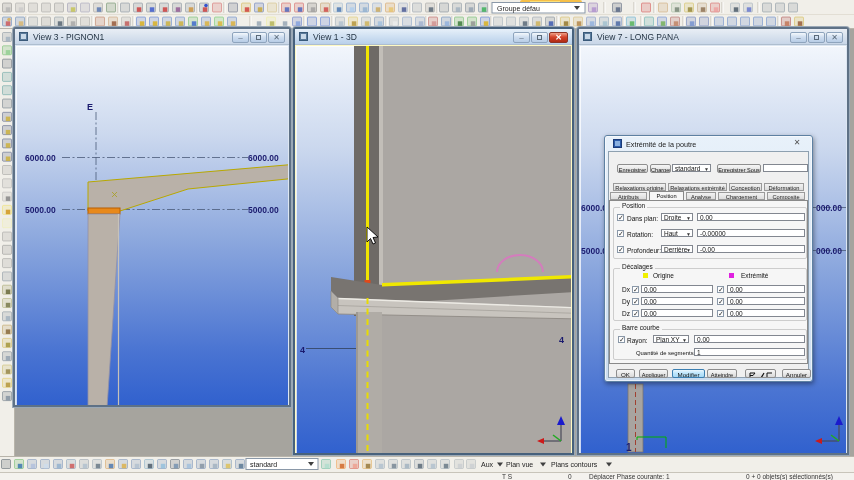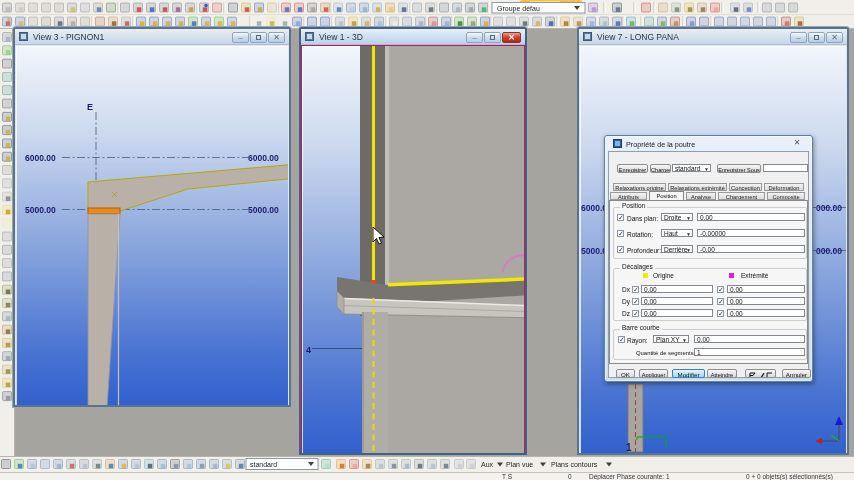--- a/index.html
+++ b/index.html
@@ -476,21 +476,21 @@
         <line x1="102.5" y1="168" x2="102.5" y2="407" stroke="#c6c2ba" stroke-width="1.2"></line>
         <text x="71" y="404" font-size="9" font-weight="bold" fill="#1a1a6e">E</text>
         <line x1="265" y1="395" x2="265" y2="378" stroke="#4a4a5a" stroke-width="1.2"></line>
         <path d="M261 379 L269 379 L265 370 Z" fill="#1a1acc"></path>
         <line x1="265" y1="395" x2="247" y2="395" stroke="#4a4a5a" stroke-width="1.2"></line>
         <path d="M248 392 L248 398 L241 395 Z" fill="#cc1a1a"></path>
         <line x1="265" y1="395" x2="257" y2="389" stroke="#22aa22" stroke-width="1.5"></line>
       </svg>
     </div>
   </div>
-<div style="position:absolute;left:299px;top:27px;width:228px;height:428px;border:2px solid #47617c;border-radius:3px 3px 0 0;background:#be185d;box-shadow:0 0 0 1px #9aa8b6">
+<div style="position:absolute;left:293px;top:27px;width:281px;height:428px;border:2px solid #47617c;border-radius:3px 3px 0 0;background:#fef9c3;box-shadow:0 0 0 1px #9aa8b6">
     <div style="position:absolute;left:0;top:0;right:0;height:16px;background:linear-gradient(180deg,#e7f0f9,#cfe0f2 50%,#b9d0ea);border-bottom:1px solid #aebecf">
       <div style="position:absolute;left:4px;top:3px;width:9px;height:9px;background:#5a7a9a;border:1px solid #3a5a7a">
         <div style="width:5px;height:5px;margin:1px;background:#c8d8e8"></div>
       </div>
       <div style="position:absolute;left:18px;top:2.5px;font-size:8.5px;color:#253545;white-space:nowrap">View 1 - 3D</div>
       <div style="position:absolute;right:4px;top:3px;display:flex;gap:1px">
         <div style="width:17px;height:11px;border:1px solid #8ea4bd;border-radius:2px;background:linear-gradient(180deg,#f4f8fc,#cfdef0 45%,#b8cde6);color:#5a6a7a;font-size:8px;line-height:9px;text-align:center;">–</div>
         <div style="width:17px;height:11px;border:1px solid #8ea4bd;border-radius:2px;background:linear-gradient(180deg,#f4f8fc,#cfdef0 45%,#b8cde6);color:#5a6a7a;font-size:8px;line-height:9px;text-align:center;"><span style="display:inline-block;width:5px;height:5px;border:1px solid #5a6a7a;margin-top:2px"></span></div>
         <div style="width:19px;height:11px;border:1px solid #8c3326;border-radius:2px;background:linear-gradient(180deg,#f0a088,#d4442c 45%,#b02a14);color:#fff;font-size:8px;line-height:10px;text-align:center;font-weight:bold">✕</div>
       </div>
@@ -557,21 +557,21 @@
         <path d="M242 392 L242 398 L235 395 Z" fill="#cc1a1a"></path>
         <line x1="259" y1="395" x2="251" y2="389" stroke="#22aa22" stroke-width="1.5"></line>
       </svg>
     </div>
   </div>
 <div style="position:absolute;left:604px;top:135px;width:209px;height:247px;background:linear-gradient(180deg,#e8f1fa,#cadcef);border:1px solid #5d80a2;border-radius:3px;box-shadow:1px 2px 5px rgba(0,0,0,0.4),inset 0 0 0 1px rgba(255,255,255,0.6);z-index:20">
     <div style="position:absolute;left:3px;top:15px;right:3px;bottom:3px;background:#f0f0f0;border:1px solid #8ea0b0"></div>
     <div style="position:absolute;left:8px;top:3px;width:9px;height:9px;background:#2a5aa8;border:1px solid #1a3a78">
       <div style="width:5px;height:5px;margin:1px;background:#8ab0e0"></div>
     </div>
-    <div style="position:absolute;left:21px;top:3.5px;font-size:7.2px;color:#1a1a1a;white-space:nowrap">Propriété de la poutre</div>
+    <div style="position:absolute;left:21px;top:3.5px;font-size:7.2px;color:#1a1a1a;white-space:nowrap">Extrémité de la poutre</div>
     <div style="position:absolute;right:8px;top:2px;width:14px;height:10px;text-align:center;font-size:8px;color:#555;line-height:10px">✕</div>
     <div style="border:1px solid #8e8e8e;border-radius:2px;background:linear-gradient(180deg,#f6f6f6,#eaeaea 45%,#d9d9d9);font-size:6.2px;color:#111;text-align:center;position:absolute;white-space:nowrap;overflow:hidden;left:12px;top:28px;width:31px;height:9px;line-height:9px;"><span style="font-size:5.6px">Enregistrer</span></div>
     <div style="border:1px solid #8e8e8e;border-radius:2px;background:linear-gradient(180deg,#f6f6f6,#eaeaea 45%,#d9d9d9);font-size:6.2px;color:#111;text-align:center;position:absolute;white-space:nowrap;overflow:hidden;left:45px;top:28px;width:21px;height:9px;line-height:9px;"><span style="font-size:5.6px">Charger</span></div>
     <div style="position:absolute;background:#fff;border:1px solid #828790;font-size:6.5px;color:#111;padding-left:2px;left:67px;top:28px;width:39px;height:8px;line-height:8px">standard<span style="position:absolute;right:1px;top:0px;font-size:5px;color:#333">▼</span></div>
     <div style="border:1px solid #8e8e8e;border-radius:2px;background:linear-gradient(180deg,#f6f6f6,#eaeaea 45%,#d9d9d9);font-size:6.2px;color:#111;text-align:center;position:absolute;white-space:nowrap;overflow:hidden;left:112px;top:28px;width:44px;height:9px;line-height:9px;"><span style="font-size:5.6px">Enregistrer Sous</span></div>
     <div style="position:absolute;background:#fff;border:1px solid #828790;font-size:6.5px;color:#111;padding-left:2px;left:158px;top:28px;width:45px;height:8px;line-height:8px"></div>
     <div style="background:linear-gradient(180deg,#f2f2f2,#dcdcdc);border:1px solid #9a9a9a;position:absolute;left:8px;top:47px;width:53px;height:8px;font-size:5.7px;line-height:8px;text-align:center;color:#222;white-space:nowrap;overflow:hidden">Relaxations origine</div>
     <div style="background:linear-gradient(180deg,#f2f2f2,#dcdcdc);border:1px solid #9a9a9a;position:absolute;left:63px;top:47px;width:59px;height:8px;font-size:5.7px;line-height:8px;text-align:center;color:#222;white-space:nowrap;overflow:hidden">Relaxations extrémité</div>
     <div style="background:linear-gradient(180deg,#f2f2f2,#dcdcdc);border:1px solid #9a9a9a;position:absolute;left:124px;top:47px;width:33px;height:8px;font-size:5.7px;line-height:8px;text-align:center;color:#222;white-space:nowrap;overflow:hidden">Conception</div>
     <div style="background:linear-gradient(180deg,#f2f2f2,#dcdcdc);border:1px solid #9a9a9a;position:absolute;left:159px;top:47px;width:40px;height:8px;font-size:5.7px;line-height:8px;text-align:center;color:#222;white-space:nowrap;overflow:hidden">Déformation</div>

